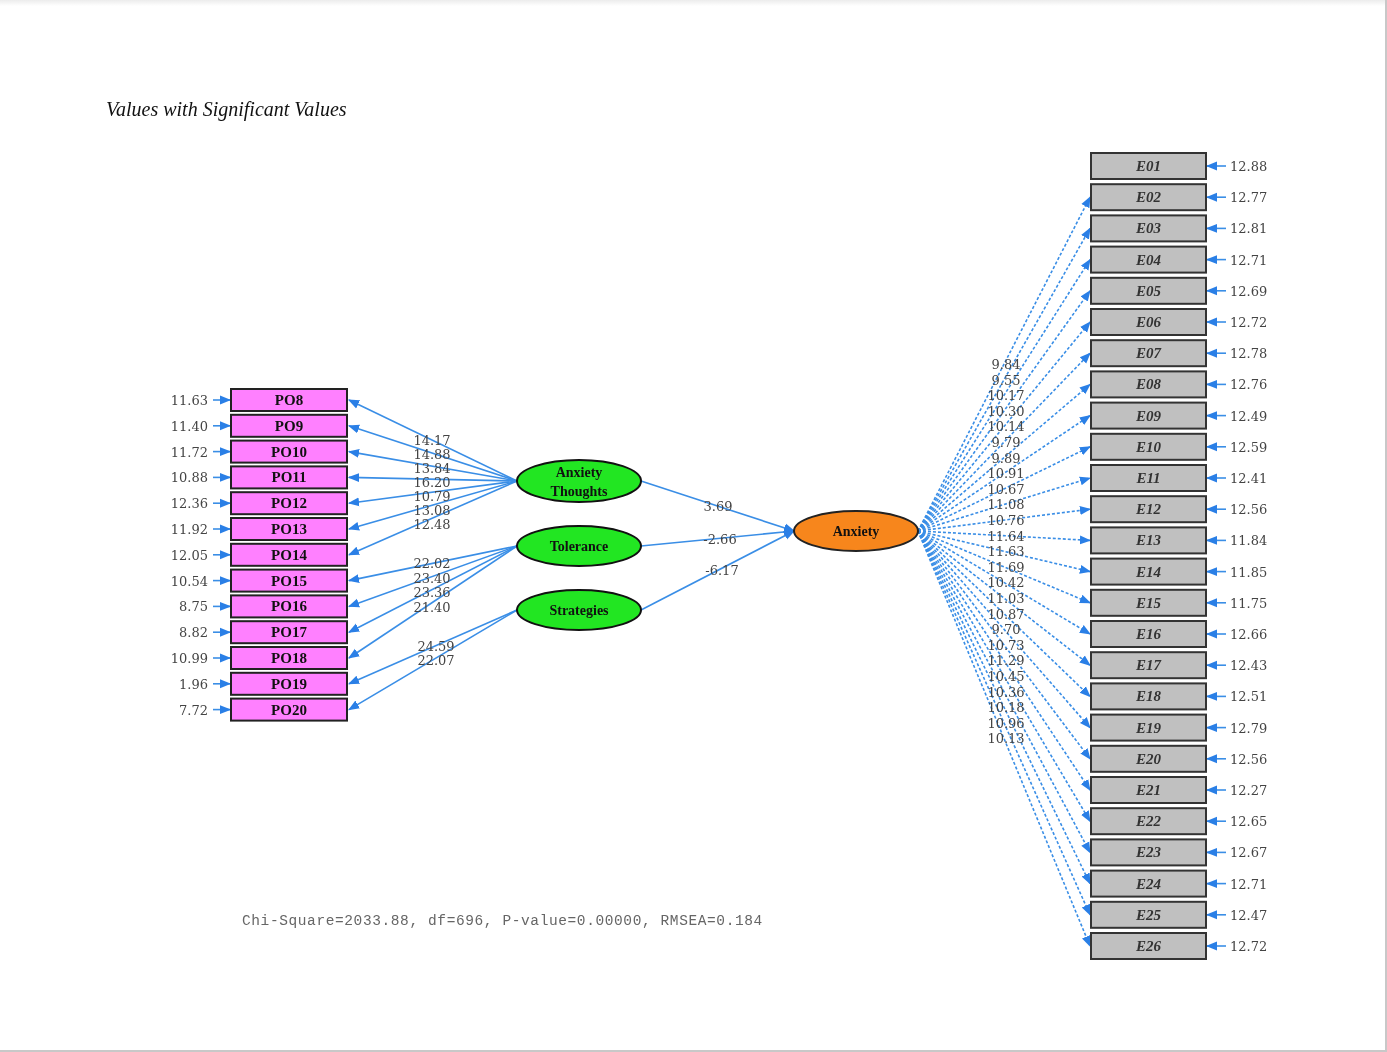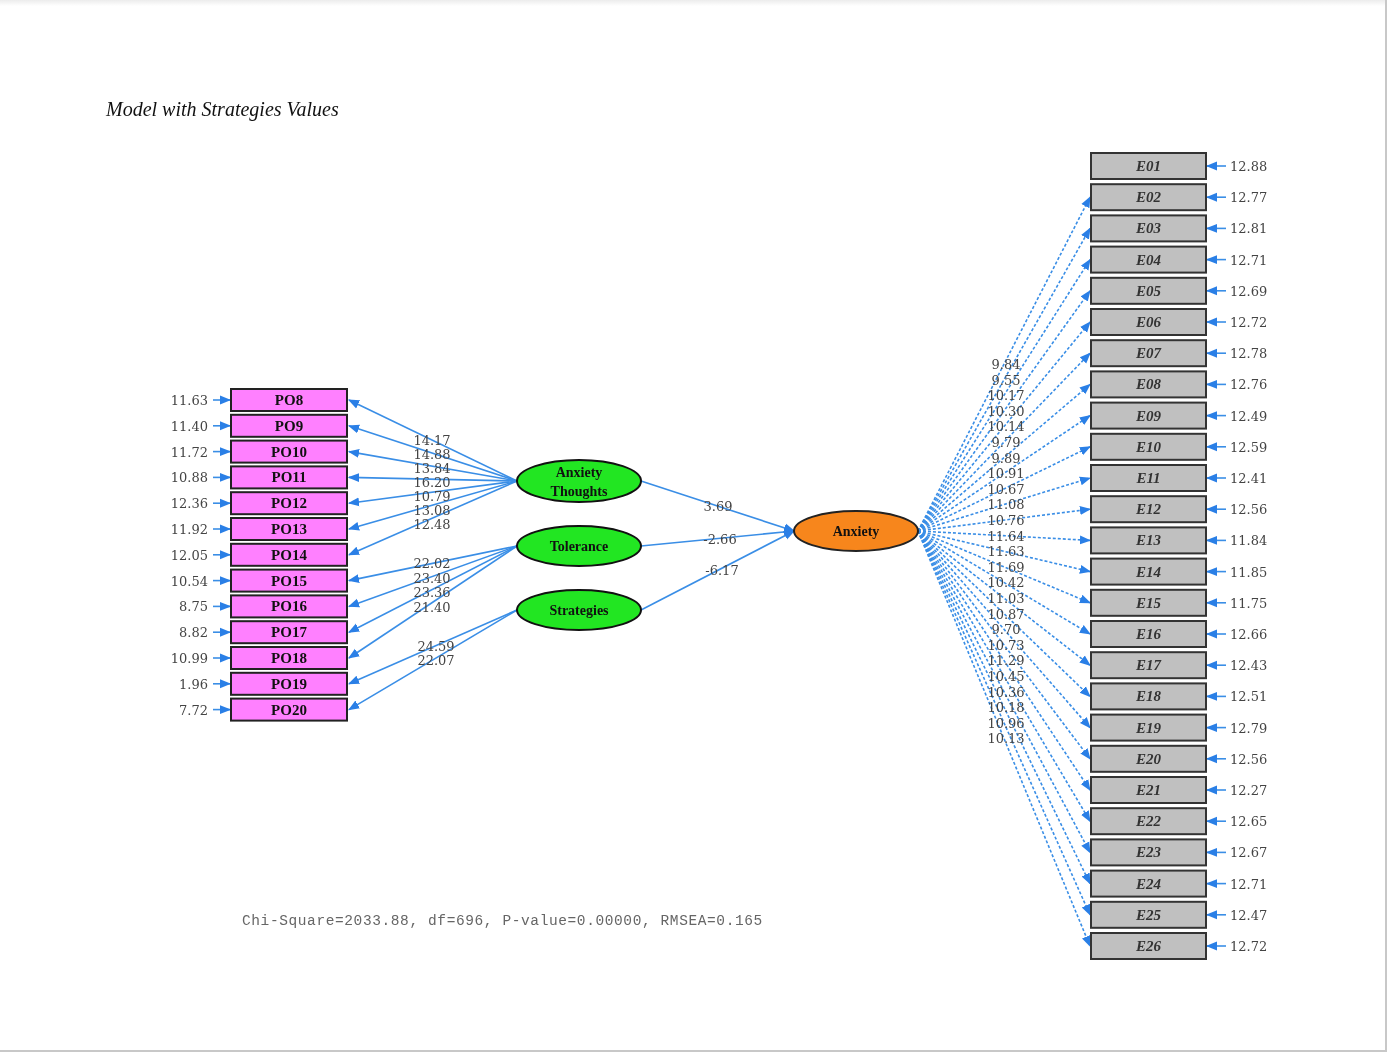--- a/index.html
+++ b/index.html
@@ -23,21 +23,21 @@
   svg#diagram { position: absolute; left: 0; top: 0; }
   .num { font-family: "DejaVu Serif", serif; font-size: 13px; fill: #444; }
   .po-label { font-family: "Liberation Serif", serif; font-weight: bold; font-size: 15px; fill: #111; }
   .e-label { font-family: "Liberation Serif", serif; font-weight: bold; font-style: italic; font-size: 15px; fill: #333; }
   .lat-label { font-family: "Liberation Serif", serif; font-weight: bold; font-size: 14px; fill: #111; }
 </style>
 </head>
 <body>
 
 <div class="page-frame"></div>
-<div class="caption">Model with Strategies Values</div>
+<div class="caption">Values with Significant Values</div>
 
 <svg id="diagram" width="1387" height="1052">
   <defs>
     <marker id="arrow" viewBox="0 0 10 10" refX="9" refY="5" markerWidth="7" markerHeight="7" orient="auto-start-reverse">
       <path d="M0,1 L10,5 L0,9 z" fill="#2a7fe6"></path>
     </marker>
   </defs>
   <g id="edges">
       <line x1="517" y1="481" x2="349" y2="400" stroke="#3a8ee6" stroke-width="1.6" marker-end="url(#arrow)"></line>
       <line x1="213" y1="400" x2="230" y2="400" stroke="#3a8ee6" stroke-width="1.6" marker-end="url(#arrow)"></line>
@@ -286,13 +286,13 @@
       <text x="1148.5" y="951" text-anchor="middle" class="e-label">E26</text>
       <text x="1230" y="951" text-anchor="start" class="num">12.72</text>
       <text x="579" y="477" text-anchor="middle" class="lat-label">Anxiety</text>
       <text x="579" y="496" text-anchor="middle" class="lat-label">Thoughts</text>
       <text x="579" y="551" text-anchor="middle" class="lat-label">Tolerance</text>
       <text x="579" y="615" text-anchor="middle" class="lat-label">Strategies</text>
       <text x="856" y="536" text-anchor="middle" class="lat-label">Anxiety</text>
     </g>
 </svg>
 
-<div class="fit-stats">Chi-Square=2033.88, df=696, P-value=0.00000, RMSEA=0.165</div>
+<div class="fit-stats">Chi-Square=2033.88, df=696, P-value=0.00000, RMSEA=0.184</div>
 
 </body></html>

